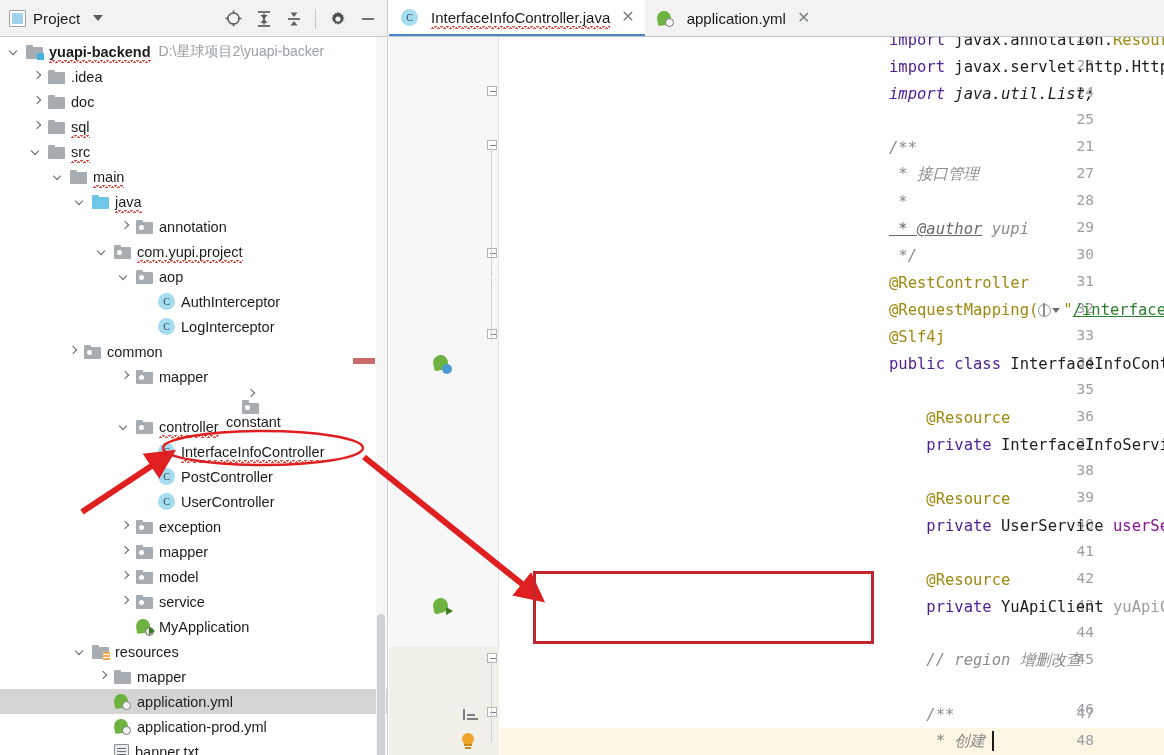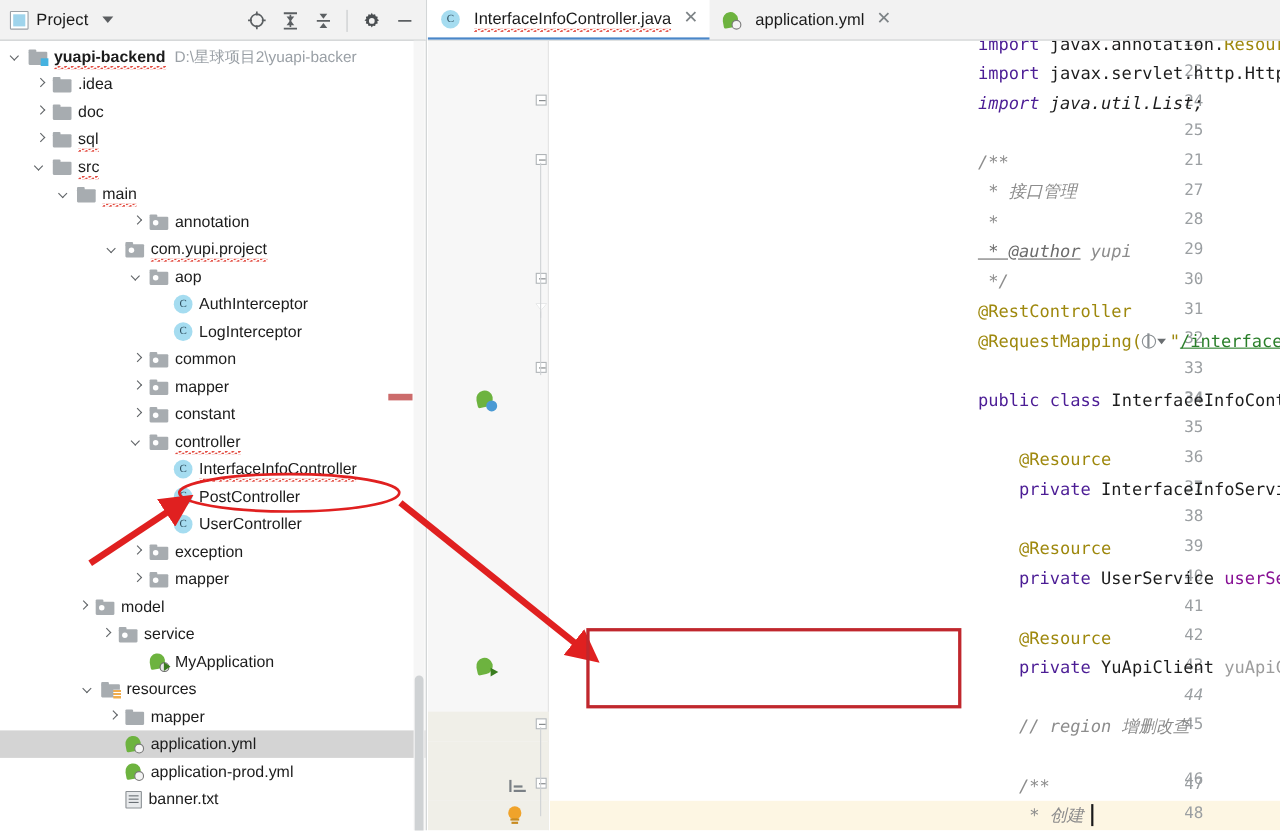--- a/index.html
+++ b/index.html
@@ -482,20 +482,25 @@
         <div class="row" style="padding-left: 32px;">
           <span class="arrow down"></span>
           <span class="ico ico-folder"></span>
           <span class="label sq">src</span>
         </div>
         <div class="row" style="padding-left: 54px;">
           <span class="arrow down"></span>
           <span class="ico ico-folder"></span>
           <span class="label sq">main</span>
         </div>
+        <div class="row" style="padding-left: 76px;">
+          <span class="arrow down"></span>
+          <span class="ico ico-folder blue"></span>
+          <span class="label sq">java</span>
+        </div>
         <div class="row" style="padding-left: 120px;">
           <span class="arrow right"></span>
           <span class="ico ico-pkg">
             <span class="dot"></span>
           </span>
           <span class="label">annotation</span>
         </div>
         <div class="row" style="padding-left: 98px;">
           <span class="arrow down"></span>
           <span class="ico ico-pkg">
@@ -513,35 +518,35 @@
         <div class="row" style="padding-left: 142px;">
           <span class="arrow none"></span>
           <span class="ico ico-class">C</span>
           <span class="label">AuthInterceptor</span>
         </div>
         <div class="row" style="padding-left: 142px;">
           <span class="arrow none"></span>
           <span class="ico ico-class">C</span>
           <span class="label">LogInterceptor</span>
         </div>
-        <div class="row" style="padding-left: 120px;">
+        <div class="row" style="padding-left: 68px;">
           <span class="arrow right"></span>
           <span class="ico ico-pkg">
             <span class="dot"></span>
           </span>
           <span class="label">common</span>
         </div>
         <div class="row" style="padding-left: 120px;">
           <span class="arrow right"></span>
           <span class="ico ico-pkg">
             <span class="dot"></span>
           </span>
           <span class="label">mapper</span>
         </div>
-        <div class="row" style="padding-left: 120px;">
+        <div class="row" style="padding-left: 120px; flex-direction: column;">
           <span class="arrow right"></span>
           <span class="ico ico-pkg">
             <span class="dot"></span>
           </span>
           <span class="label">constant</span>
         </div>
         <div class="row" style="padding-left: 120px;">
           <span class="arrow down"></span>
           <span class="ico ico-pkg">
             <span class="dot"></span>
@@ -570,28 +575,28 @@
           </span>
           <span class="label">exception</span>
         </div>
         <div class="row" style="padding-left: 120px;">
           <span class="arrow right"></span>
           <span class="ico ico-pkg">
             <span class="dot"></span>
           </span>
           <span class="label">mapper</span>
         </div>
-        <div class="row" style="padding-left: 71px;">
+        <div class="row" style="padding-left: 120px;">
           <span class="arrow right"></span>
           <span class="ico ico-pkg">
             <span class="dot"></span>
           </span>
           <span class="label">model</span>
         </div>
-        <div class="row" style="padding-left: 92px;">
+        <div class="row" style="padding-left: 120px;">
           <span class="arrow right"></span>
           <span class="ico ico-pkg">
             <span class="dot"></span>
           </span>
           <span class="label">service</span>
         </div>
         <div class="row" style="padding-left: 120px;">
           <span class="arrow none"></span>
           <span class="ico ico-spring">
             <span class="leaf"></span>
@@ -694,20 +699,21 @@
         <div class="fold tri" style="top: 232px;">
           <span class="t"></span>
         </div>
         <div class="code-line" style="top: 232px;"><span class="txt"><span class="t-ann">@RestController</span></span></div>
         <div class="ln" style="top: 263px;">32</div>
         <div class="code-line" style="top: 259px;"><span class="txt"><span class="t-ann">@RequestMapping(</span><span class="globe"></span><span class="globe-caret"></span><span class="t-ann">"</span><span class="t-str">/interfaceInfo</span></span></div>
         <div class="ln" style="top: 290px;">33</div>
         <div class="fold" style="top: 286px;">
           <span class="box"></span>
         </div>
+        <div class="code-line" style="top: 286px;"><span class="txt"><span class="t-ann">@Slf4j</span></span></div>
         <div class="ln" style="top: 317px; font-weight: bold;">34</div>
         <div class="g-bean" style="left: 44px; top: 318px;">
           <span class="lf"></span>
           <span class="bsub"></span>
         </div>
         <div class="code-line" style="top: 313px;"><span class="txt"><span class="t-kw">public class </span><span class="t-plain">InterfaceInfoController {</span></span></div>
         <div class="ln" style="top: 344px;">35</div>
         <div class="code-line" style="top: 340px;"><span class="txt"></span></div>
         <div class="ln" style="top: 371px;">36</div>
         <div class="code-line" style="top: 367px;"><span class="txt"><span class="t-ann">    @Resource</span></span></div>
@@ -722,21 +728,21 @@
         <div class="ln" style="top: 506px;">41</div>
         <div class="code-line" style="top: 502px;"><span class="txt"></span></div>
         <div class="ln" style="top: 533px;">42</div>
         <div class="code-line" style="top: 529px;"><span class="txt"><span class="t-ann">    @Resource</span></span></div>
         <div class="ln" style="top: 560px;">43</div>
         <div class="g-bean" style="left: 44px; top: 561px;">
           <span class="lf"></span>
           <span class="gsub"></span>
         </div>
         <div class="code-line" style="top: 556px;"><span class="txt"><span class="t-kw">    private </span><span class="t-plain">YuApiClient </span><span class="t-gray">yuApiClient</span></span></div>
-        <div class="ln" style="top: 587px; font-style: italic;">44</div>
+        <div class="ln" style="top: 587px;">44</div>
         <div class="code-line" style="top: 583px;"><span class="txt"></span></div>
         <div class="hl-gutter" style="top: 610px; height: 27px;"></div>
         <div class="ln" style="top: 614px;">45</div>
         <div class="fold" style="top: 610px;">
           <span class="box"></span>
         </div>
         <div class="code-line" style="top: 610px;"><span class="txt"><span class="t-cmt">    // region 增删改查</span></span></div>
         <div class="hl-gutter" style="top: 637px; height: 27px;"></div>
         <div class="ln" style="top: 664px;">46</div>
         <div class="code-line" style="top: 637px;"><span class="txt"></span></div>

